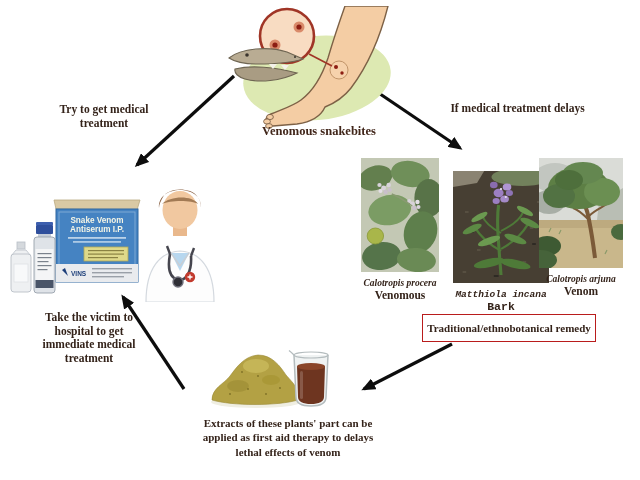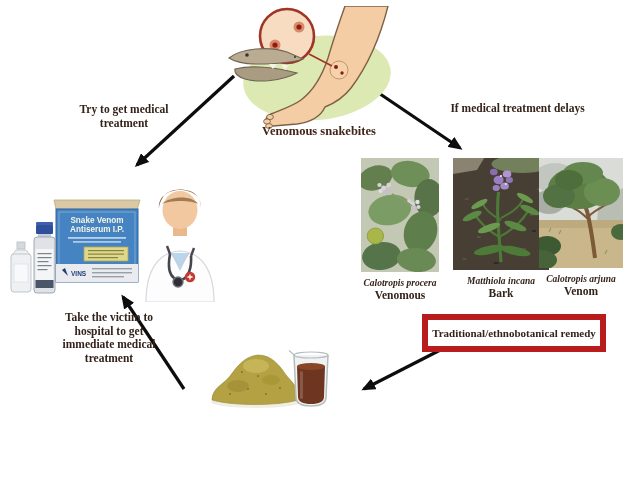--- a/index.html
+++ b/index.html
@@ -2,33 +2,33 @@
 <html><head>
 <meta charset="utf-8">
 <style>
   html,body{margin:0;padding:0;background:#fff;}
   .canvas{
     position:relative;width:640px;height:480px;background:#ffffff;overflow:hidden;
     font-family:"Liberation Serif","DejaVu Serif",serif;color:#34231a;
   }
   .abs{position:absolute;}
   .label{font-weight:bold;text-align:center;line-height:1.22;}
-  .multiline{white-space:pre-line;margin-left:20px;}
+  .multiline{white-space:pre-line;}
   #lbl-try{left:38px;top:102px;width:132px;font-size:11.5px;}
   #lbl-if{left:430px;top:101px;width:175px;font-size:11.5px;}
   #cap-venom{left:238px;top:124px;width:162px;font-size:12.5px;color:#41261a;}
   #lbl-take{left:26px;top:311px;width:126px;font-size:11.5px;line-height:1.18;}
   #lbl-extracts{left:172px;top:416px;width:232px;font-size:11px;line-height:1.3;}
   #remedy-box{
-    left:422px;top:314px;width:172px;height:26px;border:6px solid #b91c1c;background:#ffffff;
+    left:422px;top:314px;width:172px;height:26px;border:1px solid #b91c1c;background:#ffffff;
     display:flex;align-items:center;justify-content:center;font-weight:bold;font-size:11px;
   }
   .plant{position:absolute;text-align:center;}
   #plant1{left:361px;top:158px;width:78px;}
-  #plant2{left:453px;top:158px;width:96px;}
+  #plant2{left:453px;top:171px;width:96px;font-family:Liberation Mono, monospace;}
   #plant3{left:539px;top:158px;width:84px;}
   .photo{display:block;width:100%;}
   .species{font-style:italic;font-weight:bold;font-size:9.5px;margin-top:6px;line-height:1.2;}
   .part{font-weight:bold;font-size:11.5px;line-height:1.2;}
   #arrows{left:0;top:0;width:640px;height:480px;pointer-events:none;}
   svg{display:block;}
 </style>
 </head>
 <body>
 
@@ -164,20 +164,23 @@
   </svg>
 
   <div id="lbl-try" class="abs label multiline">Try to get medical
 treatment</div>
   <div id="cap-venom" class="abs label">Venomous snakebites</div>
   <div id="lbl-if" class="abs label">If medical treatment delays</div>
   <div id="lbl-take" class="abs label multiline">Take the victim to
 hospital to get
 immediate medical
 treatment</div>
+  <div id="lbl-extracts" class="abs label multiline">Extracts of these plants' part can be
+applied as first aid therapy to delays
+lethal effects of venom</div>
   <div id="remedy-box" class="abs">
     <span>Traditional/ethnobotanical remedy</span>
   </div>
 
   <div id="plant1" class="plant">
     <svg class="photo" width="78" height="114" viewBox="0 0 76 114" preserveAspectRatio="none">
       <rect width="76" height="114" fill="#c3c8b4"></rect>
       <ellipse cx="14" cy="20" rx="17" ry="12" fill="#637f4e" transform="rotate(-20 14 20)"></ellipse>
       <ellipse cx="48" cy="16" rx="19" ry="13" fill="#6f8f59" transform="rotate(10 48 16)"></ellipse>
       <ellipse cx="66" cy="40" rx="14" ry="19" fill="#587348"></ellipse>

